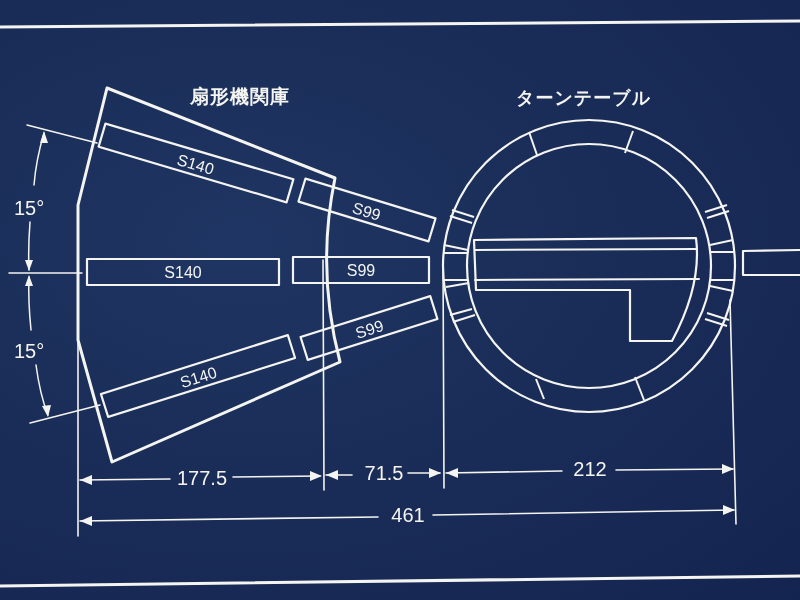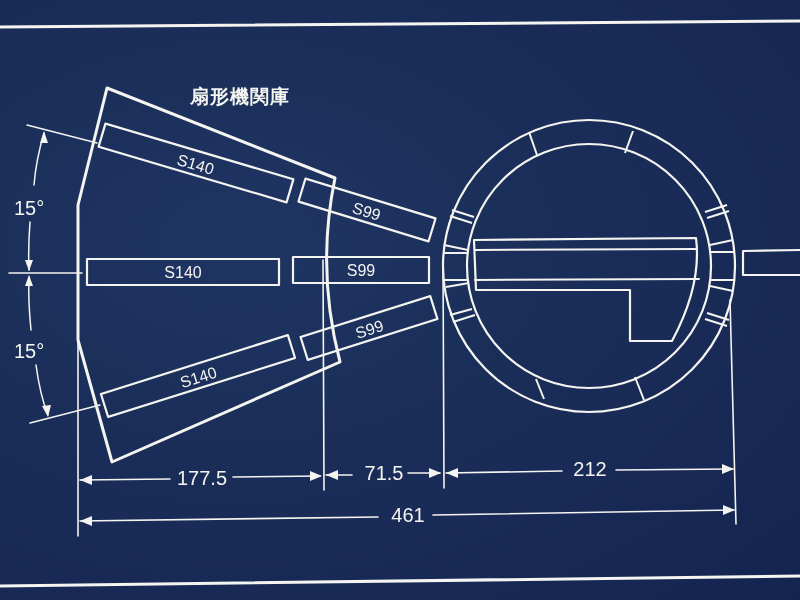--- a/index.html
+++ b/index.html
@@ -10,20 +10,21 @@
   .ln { stroke:#f4f4f0; fill:none; stroke-linecap:round; stroke-linejoin:round; }
   .lbl { fill:#f4f4f0; font-family:"Liberation Sans", sans-serif; }
   .jp { position:absolute; color:#f4f4f0; font-family:Liberation Serif, serif; font-size:19px; font-weight:bold; letter-spacing:1px; }
 </style>
 </head>
 <body>
 
 <div class="board">
 
   <div class="jp" style="left:190px; top:84px;">扇形機関庫</div>
+  <div class="jp" style="left:516px; top:86px; font-size:18px;">ターンテーブル</div>
 
   <svg width="800" height="600" viewBox="0 0 800 600">
 
     <line class="ln" x1="0" y1="27" x2="800" y2="21" stroke-width="3"></line>
     <line class="ln" x1="0" y1="586" x2="800" y2="576" stroke-width="3"></line>
 
     <g>
       <path class="ln" stroke-width="3" d="M107,88 L335,178 Q316,270 340,362 L112,462 L78,340 L78,205 Z"></path>
     </g>
 

